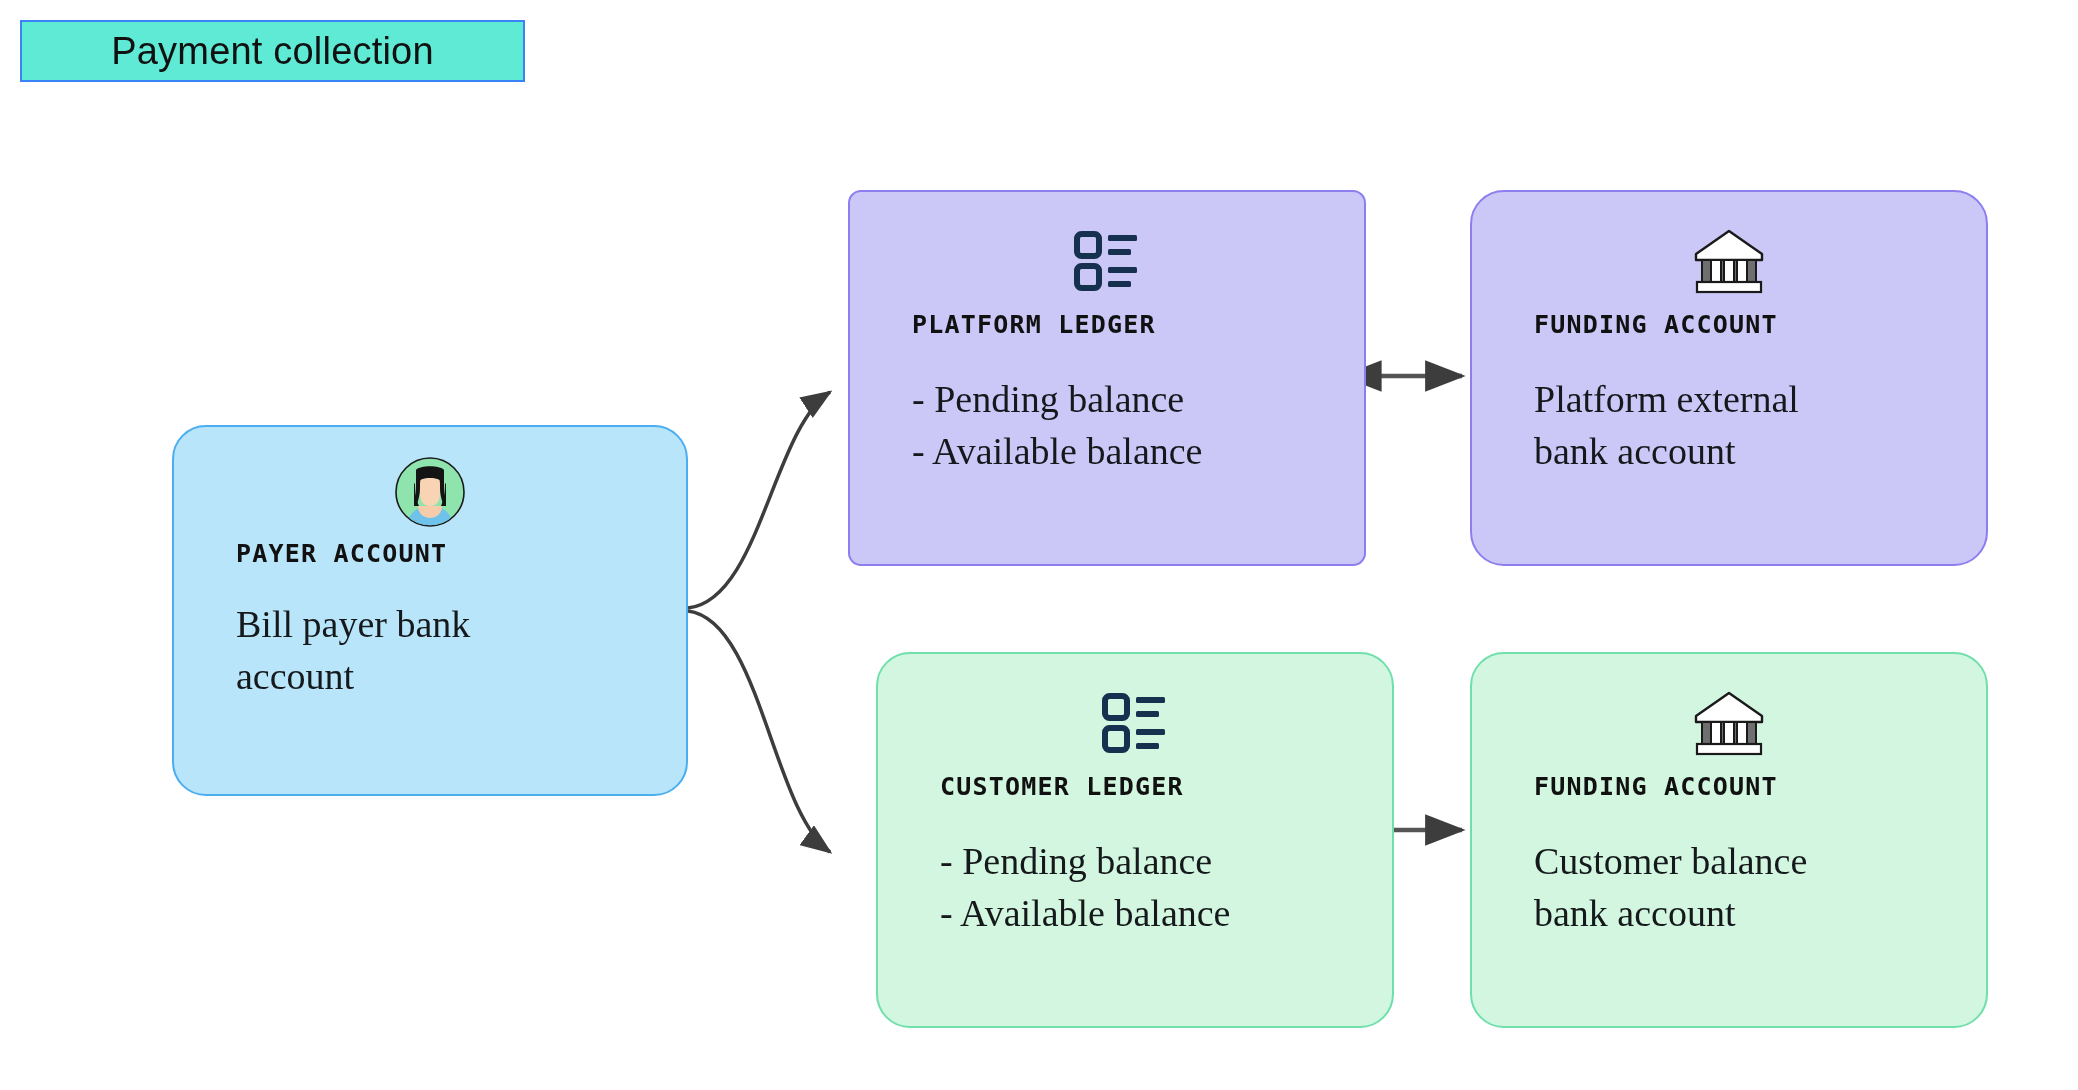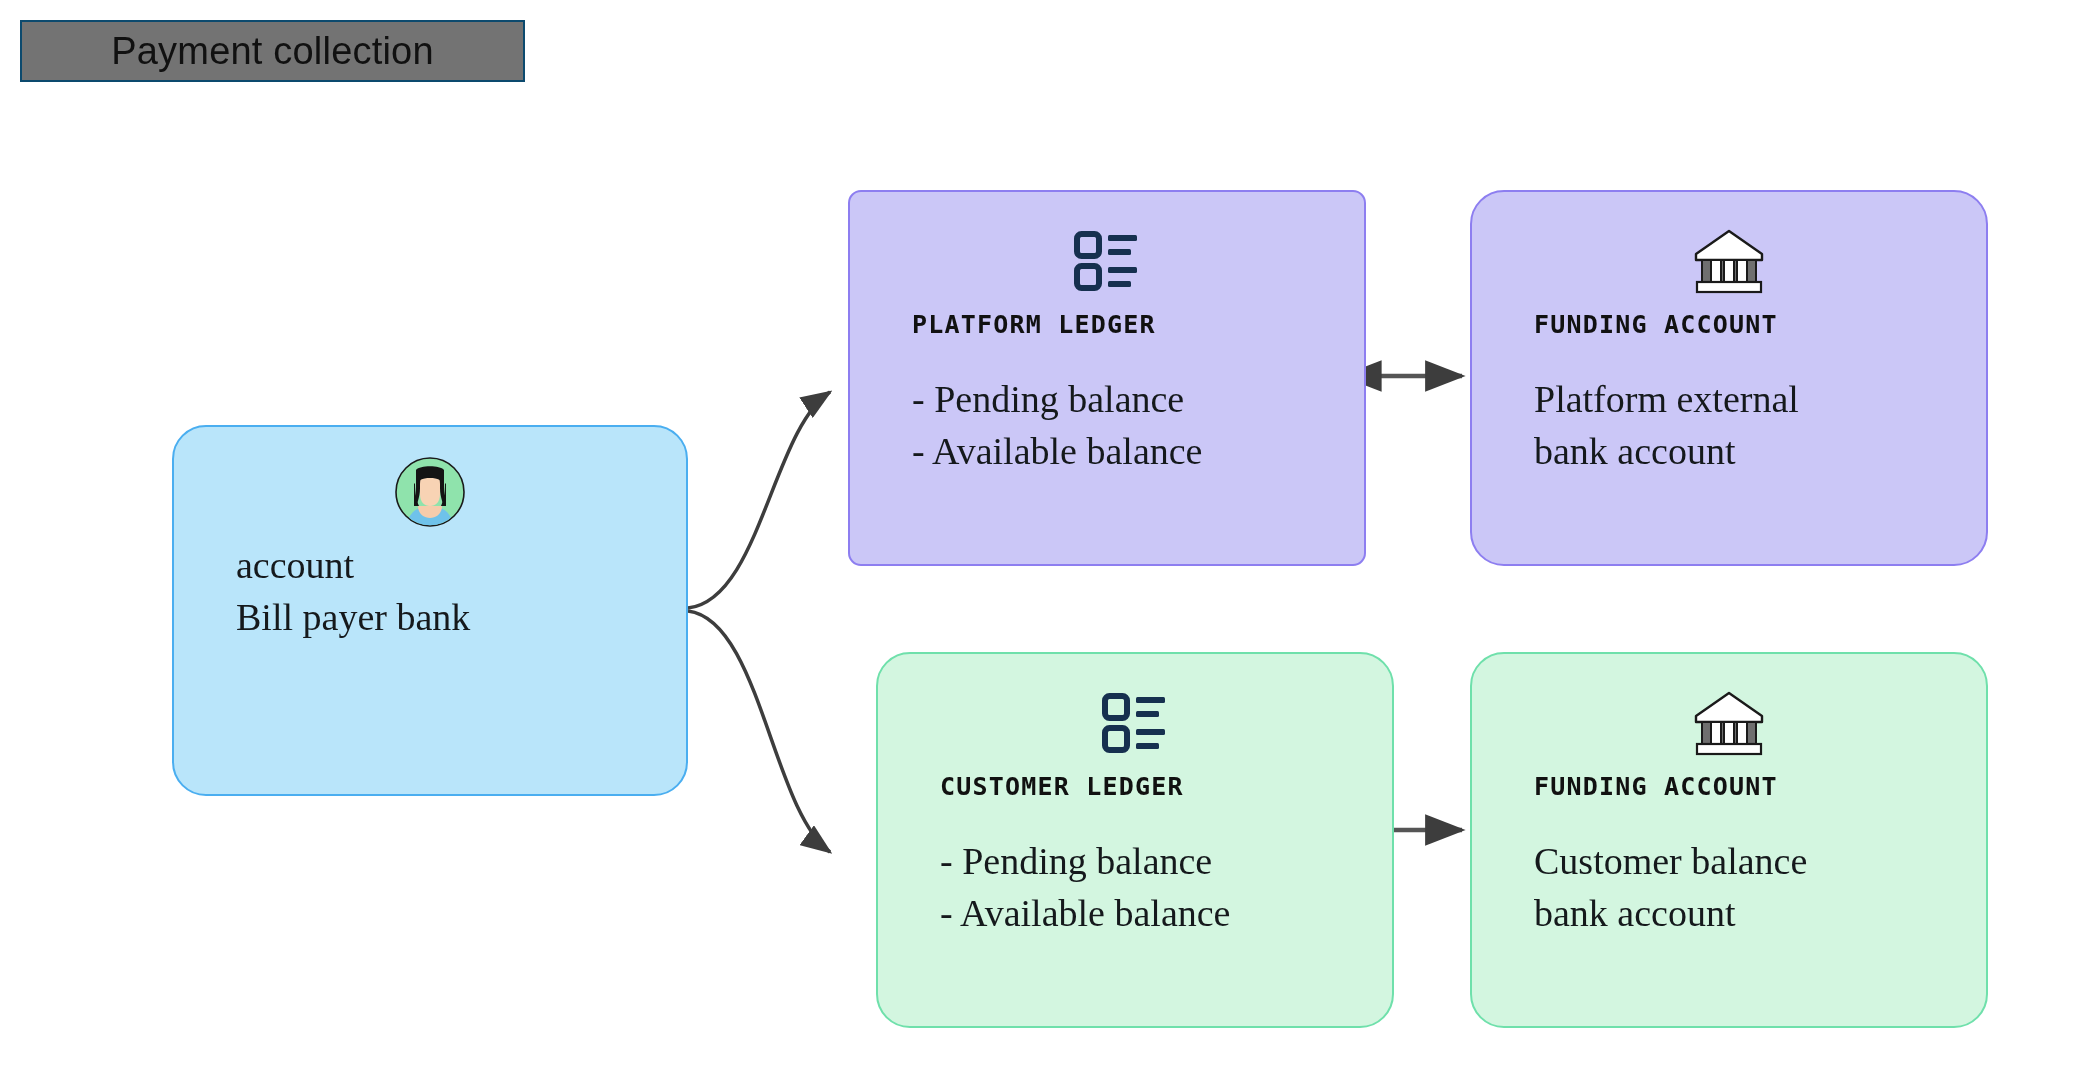--- a/index.html
+++ b/index.html
@@ -17,22 +17,22 @@
   }
 
   
   #title-box {
     position: absolute;
     left: 20px;
     top: 20px;
     width: 505px;
     height: 62px;
     box-sizing: border-box;
-    border: 2px solid #0c4a6e;
-    background: #737373;
+    border: 2px solid #3b82f6;
+    background: #5eead4;
     display: flex;
     align-items: center;
     justify-content: center;
   }
   #title-box .title-text {
     font-size: 38px;
     color: #111111;
     font-family: "Liberation Sans", "DejaVu Sans", sans-serif;
     letter-spacing: 0.2px;
     white-space: nowrap;
@@ -149,22 +149,23 @@
         <path d="M24,50 C24,58 30,62 36,62 C42,62 48,58 48,50 Z" fill="#f6ccab"></path>
         <path d="M22,28 C22,16 28,11 36,11 C44,11 50,16 50,28 L50,50 C50,50 46,42 46,32 L26,32 C26,42 22,50 22,50 Z" fill="#141414"></path>
         <path d="M26,28 C26,20 30,17 36,17 C42,17 46,20 46,28 L46,38 C46,46 42,50 36,50 C30,50 26,46 26,38 Z" fill="#f8d3b4"></path>
         <path d="M22,14 C26,9 46,9 50,14 L50,29 C48,24 44,22 36,22 C28,22 24,24 22,29 Z" fill="#141414"></path>
         <path d="M21,27 C21,38 23,46 25,50 L20,50 L20,28 Z" fill="#141414"></path>
         <path d="M51,27 C51,38 49,46 47,50 L52,50 L52,28 Z" fill="#141414"></path>
       </g>
     </svg>
   </div>
   <div class="card-body">
+    <div class="card-kicker">PAYER ACCOUNT</div>
+    <div class="card-line">Bill payer bank</div>
     <div class="card-line">account</div>
-    <div class="card-line">Bill payer bank</div>
   </div>
 </div>
 
 <div id="card-platform-ledger" class="card purple">
   <div class="card-icon">
     <svg class="list-icon" viewBox="0 0 66 62">
       <rect x="3" y="4" width="22" height="22" rx="4.5" fill="none" stroke="#16304f" stroke-width="6"></rect>
       <rect x="3" y="36" width="22" height="22" rx="4.5" fill="none" stroke="#16304f" stroke-width="6"></rect>
       <rect x="34" y="5" width="29" height="6" rx="1.5" fill="#16304f"></rect>
       <rect x="34" y="19" width="23" height="6" rx="1.5" fill="#16304f"></rect>

